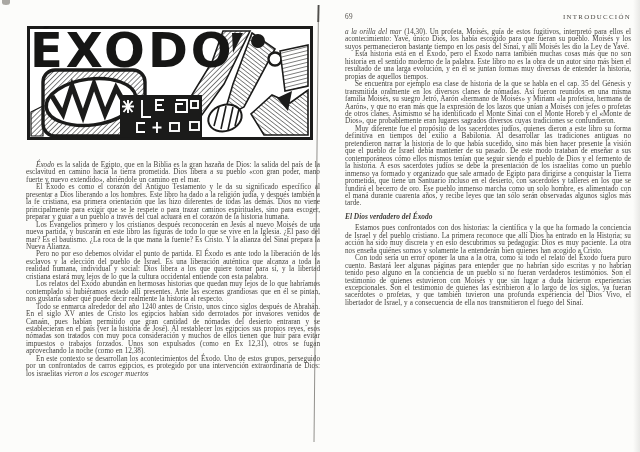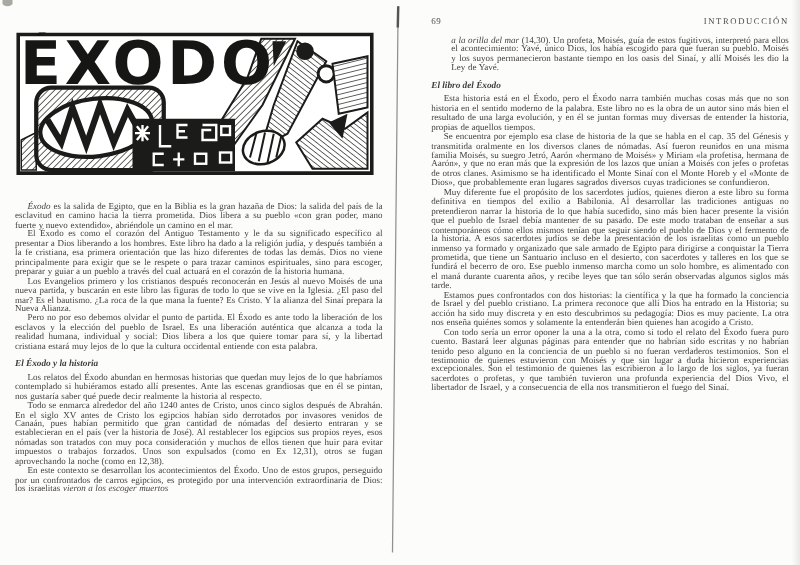--- a/index.html
+++ b/index.html
@@ -3,36 +3,36 @@
 <meta charset="utf-8">
 <style>
   html,body{margin:0;padding:0;}
   body{
     width:640px;height:452px;position:relative;overflow:hidden;
     background:#fcfcfa;
     font-family:"Liberation Serif","DejaVu Serif",serif;
     color:#45433f;
   }
   .page{position:absolute;top:0;}
-  .page-left{left:12px;width:294px;height:396px;}
+  .page-left{left:26px;width:294px;height:396px;}
   .page-right{left:345px;width:286px;height:452px;}
 
   .artwork{position:absolute;left:1px;top:26px;margin:0;width:286px;height:114px;}
 
   .body-text{position:absolute;left:0;width:100%;}
   .body-left{top:162px;}
   .body-right{top:29px;}
 
   p{
     margin:0;
     font-size:7.2px;line-height:7.45px;
     text-align:justify;text-indent:10px;
     letter-spacing:0.02px;word-spacing:0.25px;
   }
-  p.noindent{text-indent:0;margin-left:16px;}
+  p.noindent{text-indent:0;}
   .i{font-style:italic;}
 
   h3{
     margin:5.5px 0 4px 0;
     font-size:7.4px;line-height:8px;
     font-weight:bold;font-style:italic;
     color:#3e3c38;
   }
 
   .running-head{
@@ -117,43 +117,42 @@
         </g>
       </g>
     </svg>
   </figure>
 
   <div class="body-text body-left">
     <p><span class="i">Éxodo</span><span> es la salida de Egipto, que en la Biblia es la gran hazaña de Dios: la salida del país de la esclavitud en camino hacia la tierra prometida. Dios libera a su pueblo «con gran poder, mano fuerte y nuevo extendido», abriéndole un camino en el mar.</span></p>
     <p>El Éxodo es como el corazón del Antiguo Testamento y le da su significado específico al presentar a Dios liberando a los hombres. Este libro ha dado a la religión judía, y después también a la fe cristiana, esa primera orientación que las hizo diferentes de todas las demás. Dios no viene principalmente para exigir que se le respete o para trazar caminos espirituales, sino para escoger, preparar y guiar a un pueblo a través del cual actuará en el corazón de la historia humana.</p>
     <p>Los Evangelios primero y los cristianos después reconocerán en Jesús al nuevo Moisés de una nueva partida, y buscarán en este libro las figuras de todo lo que se vive en la Iglesia. ¿El paso del mar? Es el bautismo. ¿La roca de la que mana la fuente? Es Cristo. Y la alianza del Sinaí prepara la Nueva Alianza.</p>
     <p>Pero no por eso debemos olvidar el punto de partida. El Éxodo es ante todo la liberación de los esclavos y la elección del pueblo de Israel. Es una liberación auténtica que alcanza a toda la realidad humana, individual y social: Dios libera a los que quiere tomar para sí, y la libertad cristiana estará muy lejos de lo que la cultura occidental entiende con esta palabra.</p>
-    <h3>El Éxodo y la historia</h3>
     <p>Los relatos del Éxodo abundan en hermosas historias que quedan muy lejos de lo que habríamos contemplado si hubiéramos estado allí presentes. Ante las escenas grandiosas que en él se pintan, nos gustaría saber qué puede decir realmente la historia al respecto.</p>
     <p>Todo se enmarca alrededor del año 1240 antes de Cristo, unos cinco siglos después de Abrahán. En el siglo XV antes de Cristo los egipcios habían sido derrotados por invasores venidos de Canaán, pues habían permitido que gran cantidad de nómadas del desierto entraran y se establecieran en el país (ver la historia de José). Al restablecer los egipcios sus propios reyes, esos nómadas son tratados con muy poca consideración y muchos de ellos tienen que huir para evitar impuestos o trabajos forzados. Unos son expulsados (como en Ex 12,31), otros se fugan aprovechando la noche (como en 12,38).</p>
     <p><span>En este contexto se desarrollan los acontecimientos del Éxodo. Uno de estos grupos, perseguido por un confrontados de carros egipcios, es protegido por una intervención extraordinaria de Dios: los israelitas </span><span class="i">vieron a los escoger muertos</span></p>
   </div>
 </section>
 
 <svg class="gutter-overlay" width="640" height="452">
   <line x1="318.5" y1="5" x2="314" y2="442" stroke="#6e6c67" stroke-width="1" opacity="0.75"></line>
   <line x1="318.6" y1="5" x2="318.2" y2="22" stroke="#3f3d3a" stroke-width="2" opacity="0.8"></line>
 </svg>
 
 <section class="page page-right">
 
   <header class="running-head">
     <span class="folio">69</span>
     <span class="title">INTRODUCCIÓN</span>
   </header>
 
   <div class="body-text body-right">
     <p class="noindent"><span class="i">a la orilla del mar</span><span> (14,30). Un profeta, Moisés, guía de estos fugitivos, interpretó para ellos el acontecimiento: Yavé, único Dios, los había escogido para que fueran su pueblo. Moisés y los suyos permanecieron bastante tiempo en los oasis del Sinaí, y allí Moisés les dio la Ley de Yavé.</span></p>
-    <h3>El libro del Éxodo</h3>
     <p>Esta historia está en el Éxodo, pero el Éxodo narra también muchas cosas más que no son historia en el sentido moderno de la palabra. Este libro no es la obra de un autor sino más bien el resultado de una larga evolución, y en él se juntan formas muy diversas de entender la historia, propias de aquellos tiempos.</p>
     <p>Se encuentra por ejemplo esa clase de historia de la que se habla en el cap. 35 del Génesis y transmitida oralmente en los diversos clanes de nómadas. Así fueron reunidos en una misma familia Moisés, su suegro Jetró, Aarón «hermano de Moisés» y Miriam «la profetisa, hermana de Aarón», y que no eran más que la expresión de los lazos que unían a Moisés con jefes o profetas de otros clanes. Asimismo se ha identificado el Monte Sinaí con el Monte Horeb y el «Monte de Dios», que probablemente eran lugares sagrados diversos cuyas tradiciones se confundieron.</p>
     <p>Muy diferente fue el propósito de los sacerdotes judíos, quienes dieron a este libro su forma definitiva en tiempos del exilio a Babilonia. Al desarrollar las tradiciones antiguas no pretendieron narrar la historia de lo que había sucedido, sino más bien hacer presente la visión que el pueblo de Israel debía mantener de su pasado. De este modo trataban de enseñar a sus contemporáneos cómo ellos mismos tenían que seguir siendo el pueblo de Dios y el fermento de la historia. A esos sacerdotes judíos se debe la presentación de los israelitas como un pueblo inmenso ya formado y organizado que sale armado de Egipto para dirigirse a conquistar la Tierra prometida, que tiene un Santuario incluso en el desierto, con sacerdotes y talleres en los que se fundirá el becerro de oro. Ese pueblo inmenso marcha como un solo hombre, es alimentado con el maná durante cuarenta años, y recibe leyes que tan sólo serán observadas algunos siglos más tarde.</p>
+    <h3>El Dios verdadero del Éxodo</h3>
     <p>Estamos pues confrontados con dos historias: la científica y la que ha formado la conciencia de Israel y del pueblo cristiano. La primera reconoce que allí Dios ha entrado en la Historia; su acción ha sido muy discreta y en esto descubrimos su pedagogía: Dios es muy paciente. La otra nos enseña quiénes somos y solamente la entenderán bien quienes han acogido a Cristo.</p>
     <p>Con todo sería un error oponer la una a la otra, como si todo el relato del Éxodo fuera puro cuento. Bastará leer algunas páginas para entender que no habrían sido escritas y no habrían tenido peso alguno en la conciencia de un pueblo si no fueran verdaderos testimonios. Son el testimonio de quienes estuvieron con Moisés y que sin lugar a duda hicieron experiencias excepcionales. Son el testimonio de quienes las escribieron a lo largo de los siglos, ya fueran sacerdotes o profetas, y que también tuvieron una profunda experiencia del Dios Vivo, el libertador de Israel, y a consecuencia de ella nos transmitieron el fuego del Sinaí.</p>
   </div>
 </section>
 
 <div class="edge-shade"></div>
 
 </body></html>

